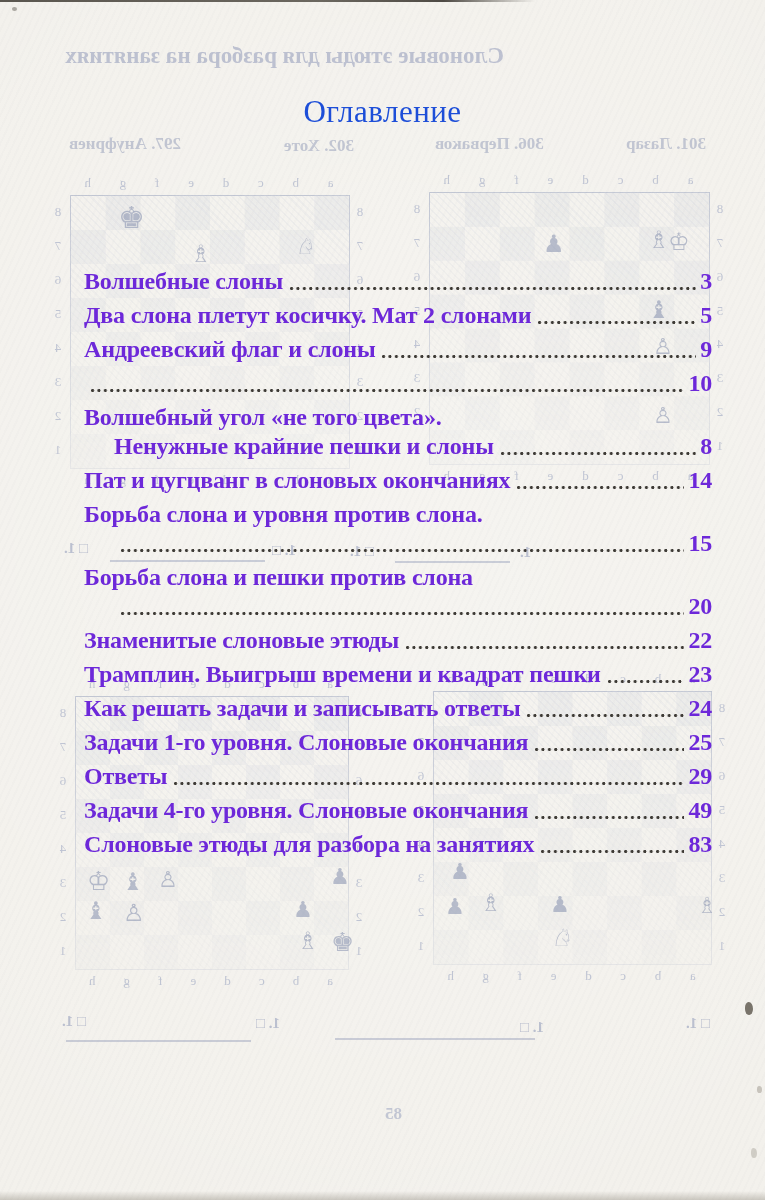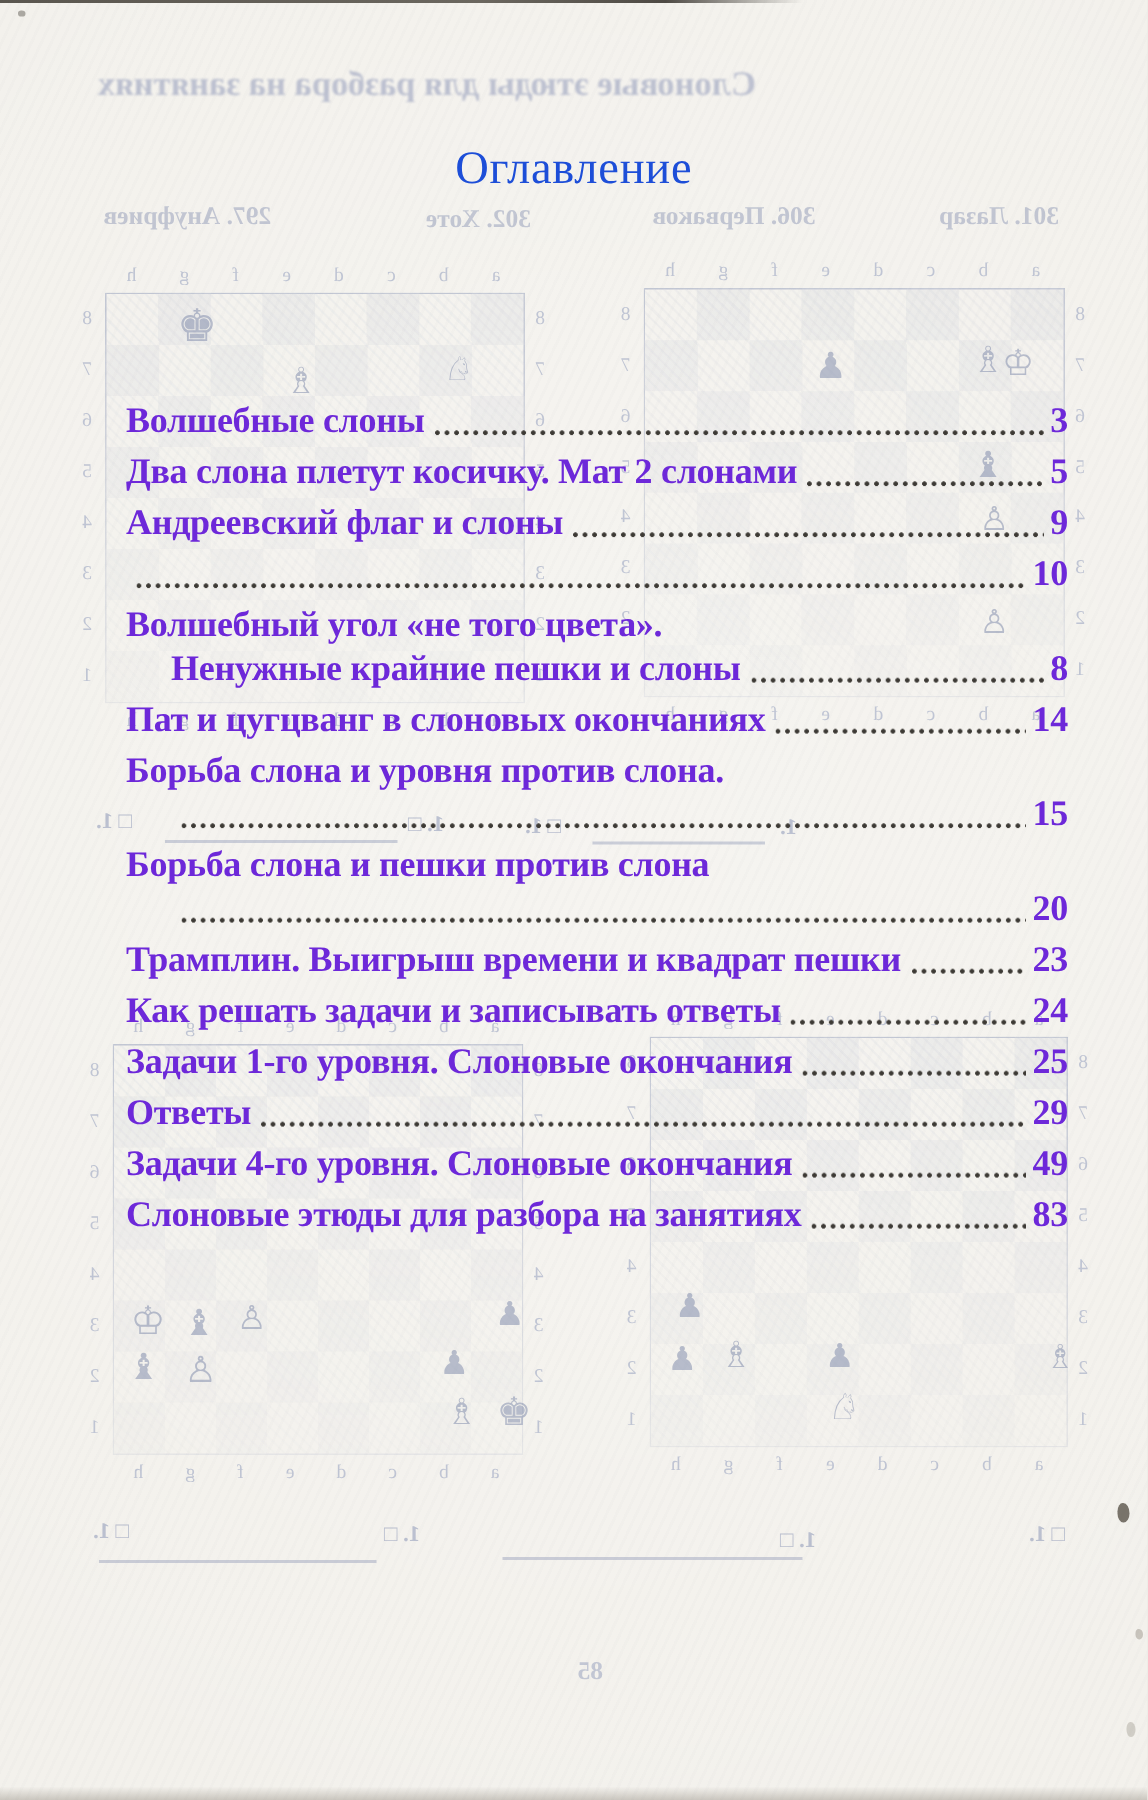--- a/index.html
+++ b/index.html
@@ -336,20 +336,27 @@
         <div class="line">
           <span class="txt">Борьба слона и пешки против слона</span>
         </div>
         <div class="line cont">
           <span class="dots"></span>
           <span class="pg">20</span>
         </div>
       </div>
       <div class="entry">
         <div class="line">
+          <span class="txt">Знаменитые слоновые этюды</span>
+          <span class="dots"></span>
+          <span class="pg">22</span>
+        </div>
+      </div>
+      <div class="entry">
+        <div class="line">
           <span class="txt">Трамплин. Выигрыш времени и квадрат пешки</span>
           <span class="dots"></span>
           <span class="pg">23</span>
         </div>
       </div>
       <div class="entry">
         <div class="line">
           <span class="txt">Как решать задачи и записывать ответы</span>
           <span class="dots"></span>
           <span class="pg">24</span>

